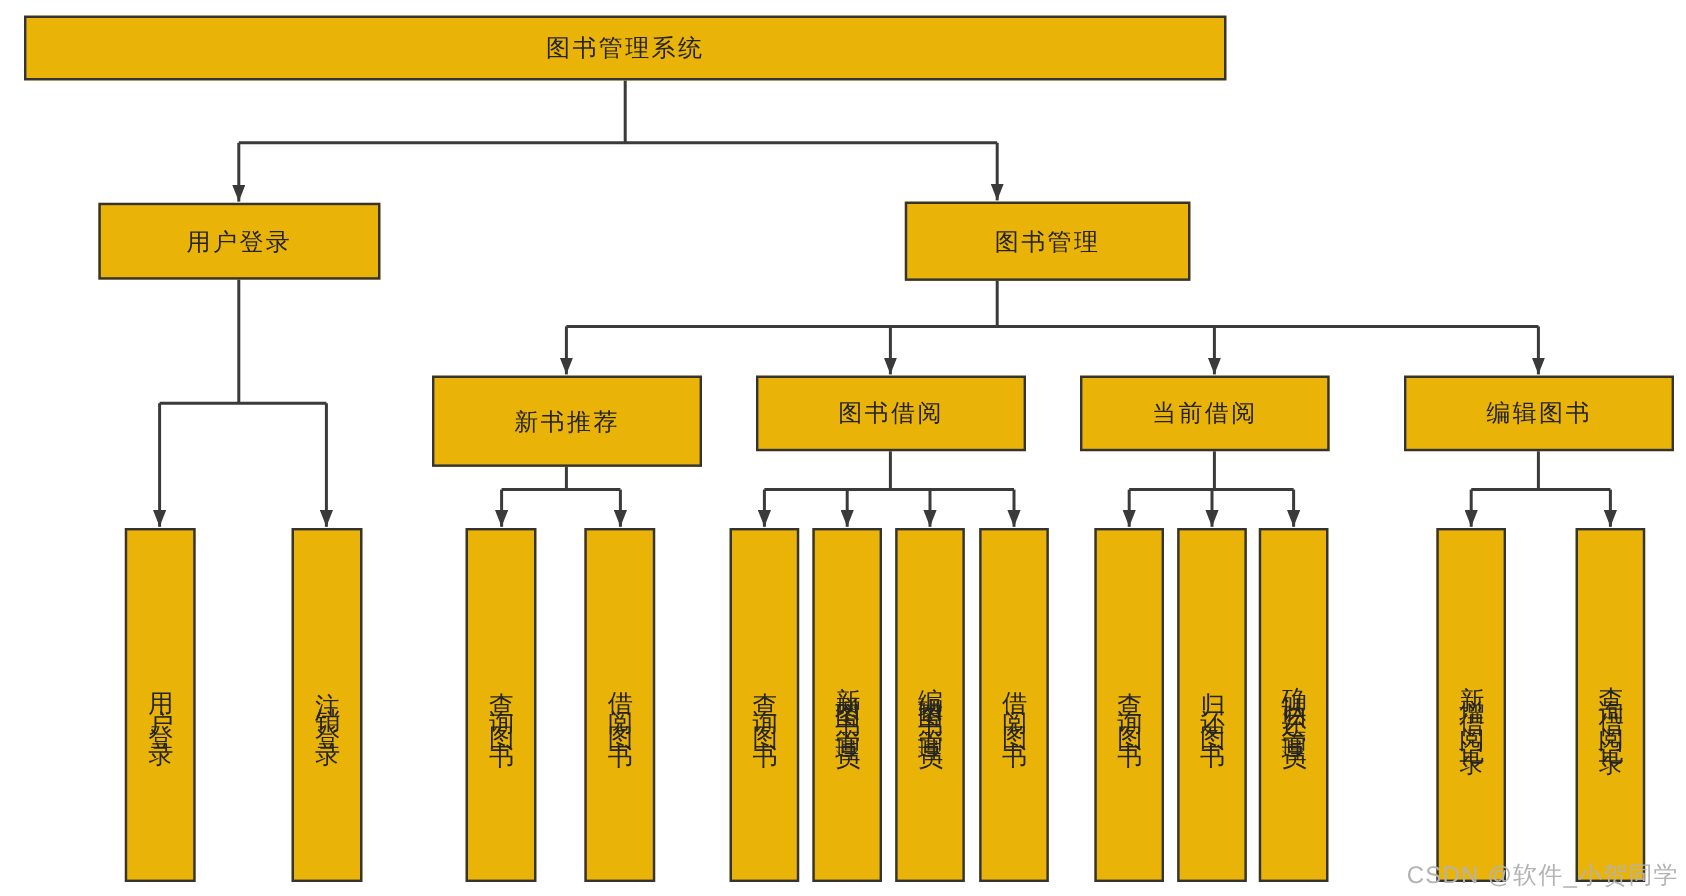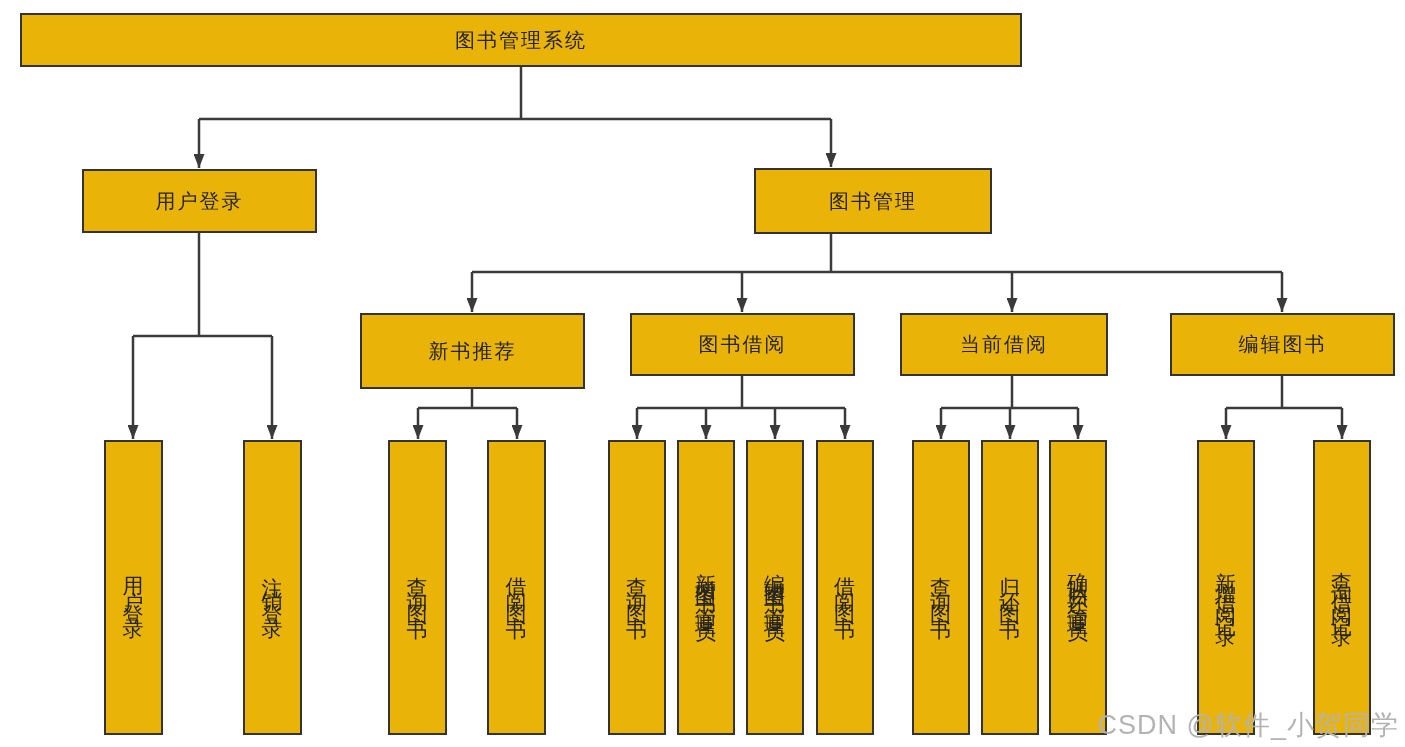--- a/index.html
+++ b/index.html
@@ -39,21 +39,21 @@
     letter-spacing:14px;
     line-height:1;
     white-space:nowrap;
   }
   .node.leaf .vtext.long{letter-spacing:7px;}
   .node.leaf .vtext.med{letter-spacing:11px;}
   .watermark{
     position:absolute;
     right:6px;bottom:4px;
     color:var(--wm-color);
-    font-size:27px;
+    font-size:20px;
     letter-spacing:1px;
     z-index:5;
   }
 </style>
 </head>
 <body>
 
 <div class="canvas">
 
   <svg class="connectors" viewBox="0 0 1405 747" xmlns="http://www.w3.org/2000/svg">

